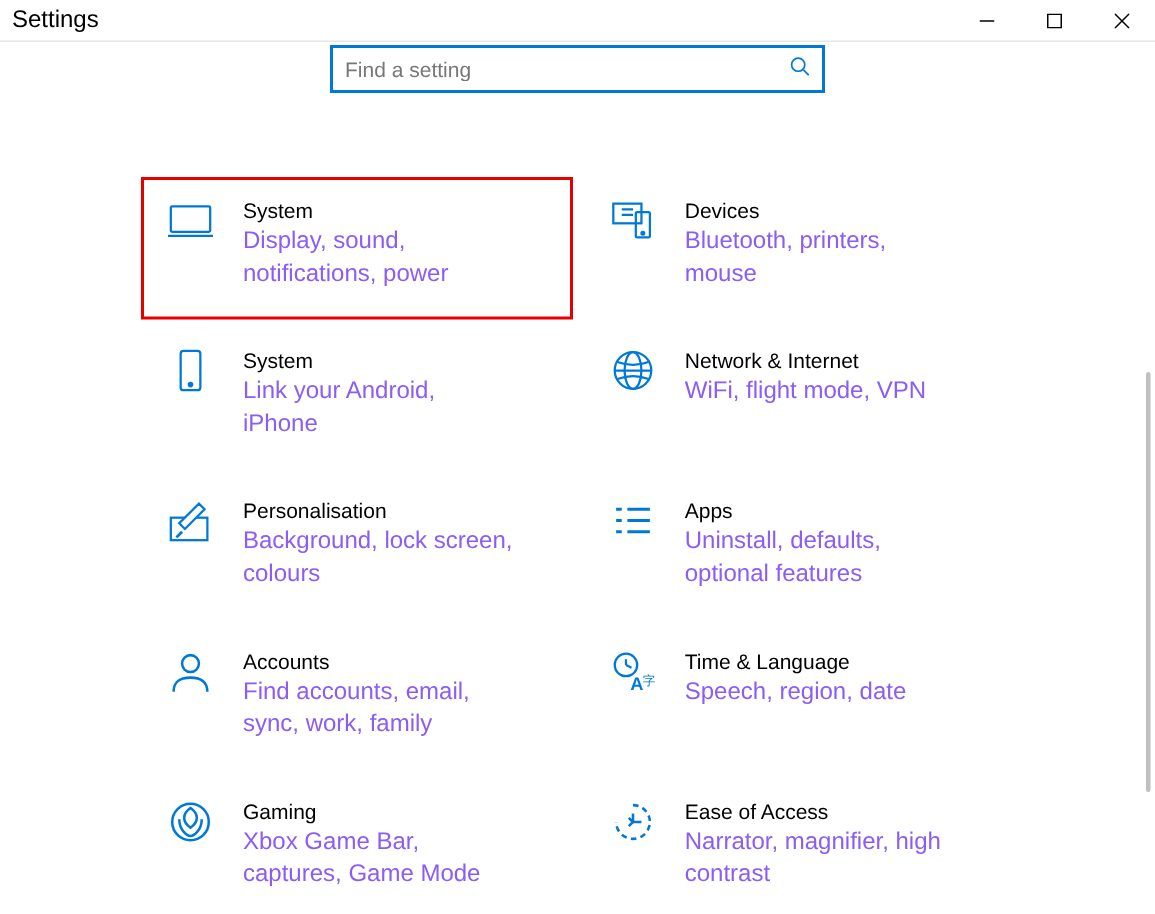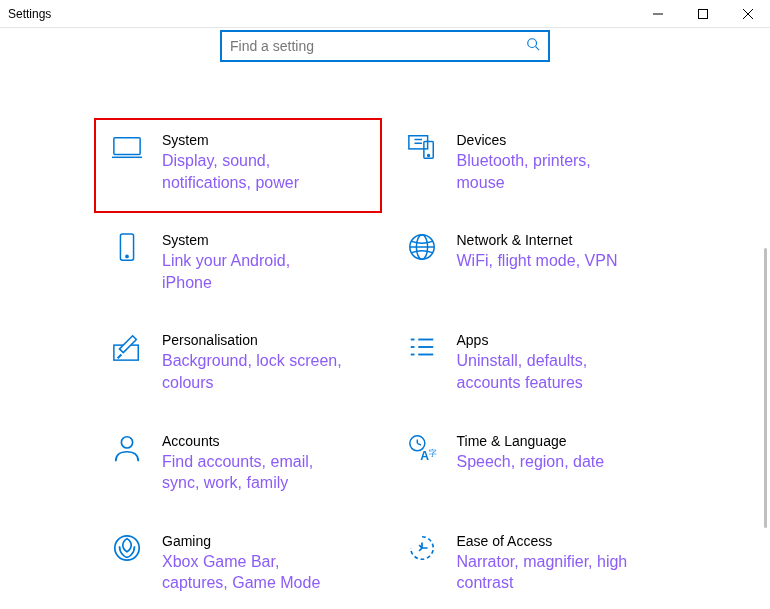--- a/index.html
+++ b/index.html
@@ -17,21 +17,21 @@
     }
     .titlebar {
       height: 28px;
       display: flex;
       align-items: center;
       padding-left: 8px;
       justify-content: space-between;
       border-bottom: 1px solid #e6e6e6;
     }
     .titlebar-title {
-      font-size: 12px;
+      font-size: 16px;
       color: #000;
     }
     .window-controls {
       display: flex;
       height: 100%;
     }
     .win-btn {
       width: 45px;
       height: 100%;
       display: flex;
@@ -251,21 +251,21 @@
           <line x1="4" y1="8" x2="8" y2="8"></line>
           <line x1="12" y1="8" x2="28" y2="8"></line>
           <line x1="4" y1="16" x2="8" y2="16"></line>
           <line x1="12" y1="16" x2="28" y2="16"></line>
           <line x1="4" y1="24" x2="8" y2="24"></line>
           <line x1="12" y1="24" x2="28" y2="24"></line>
         </svg>
       </div>
       <div class="cat-text">
         <span class="cat-title">Apps</span>
-        <span class="cat-desc">Uninstall, defaults, accounts features</span>
+        <span class="cat-desc">Uninstall, defaults, optional features</span>
       </div>
     </div>
 
     <div class="category">
       <div class="cat-icon">
         <svg viewBox="0 0 32 32" fill="none" stroke="#0078d7" stroke-width="1.8">
           <circle cx="16" cy="10" r="6"></circle>
           <path d="M4 30 Q4 20 16 20 Q28 20 28 30"></path>
         </svg>
       </div>

